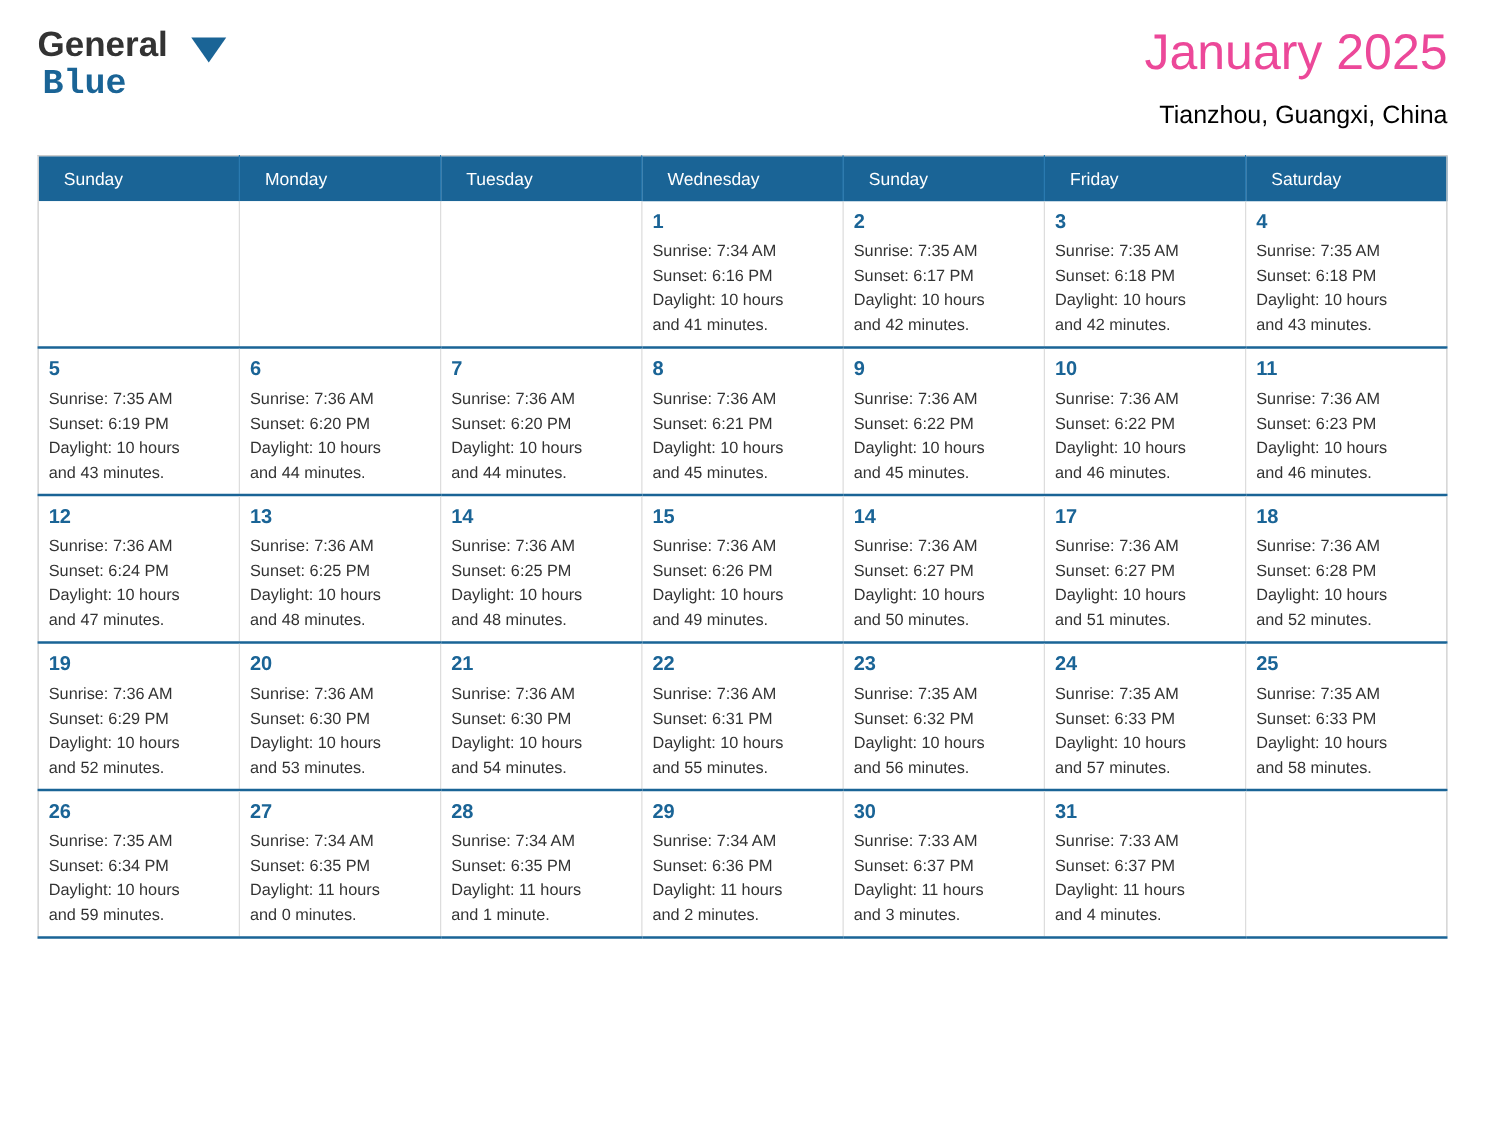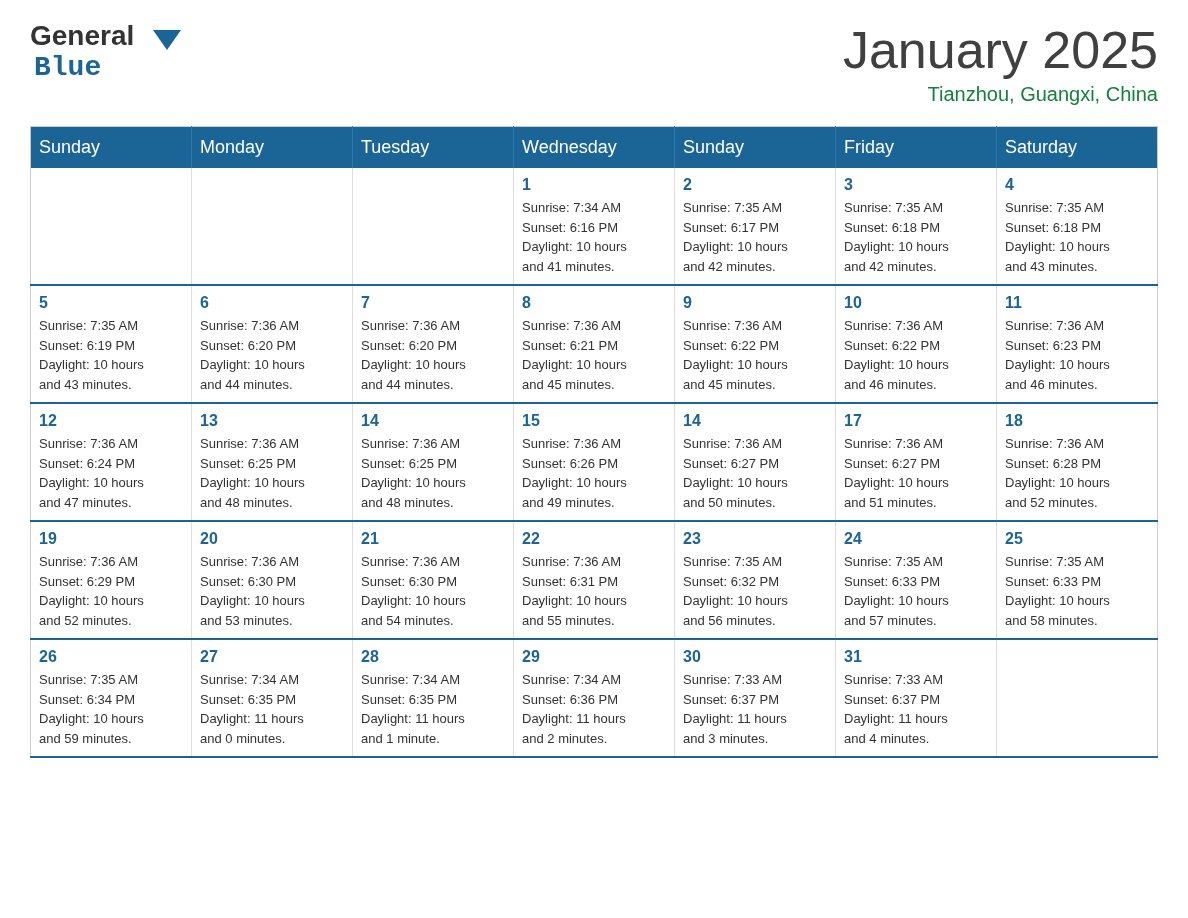--- a/index.html
+++ b/index.html
@@ -42,40 +42,40 @@
       position: relative;
       top: 4px;
     }
     .logo-blue {
       color: #1a6496;
     }
     .title-section {
       text-align: right;
     }
     .month-title {
-      font-size: 52px;
+      font-size: 40px;
       font-weight: normal;
-      color: #404040;
+      color: #ec4899;
     }
     .location {
       font-size: 20px;
-      color: #15803d;
-      margin-top: 3px;
+      color: #000000;
+      margin-top: 16px;
     }
     .calendar {
       width: 100%;
       border-collapse: collapse;
       border: 1px solid #ccc;
     }
     .calendar th {
       background-color: #1a6496;
       color: #fff;
-      padding: 10px 8px;
+      padding: 10px 20px;
       text-align: left;
-      font-size: 18px;
+      font-size: 14px;
       font-weight: normal;
       border-right: 1px solid #2a7ab0;
     }
     .calendar th:last-child {
       border-right: none;
     }
     .calendar td {
       vertical-align: top;
       padding: 8px 8px;
       border-right: 1px solid #ddd;

